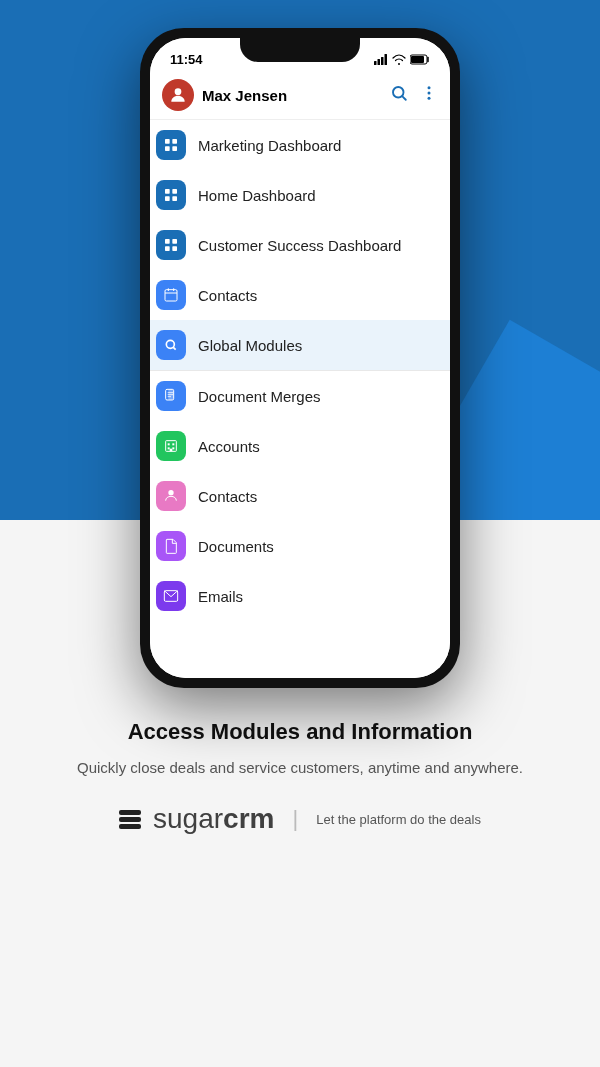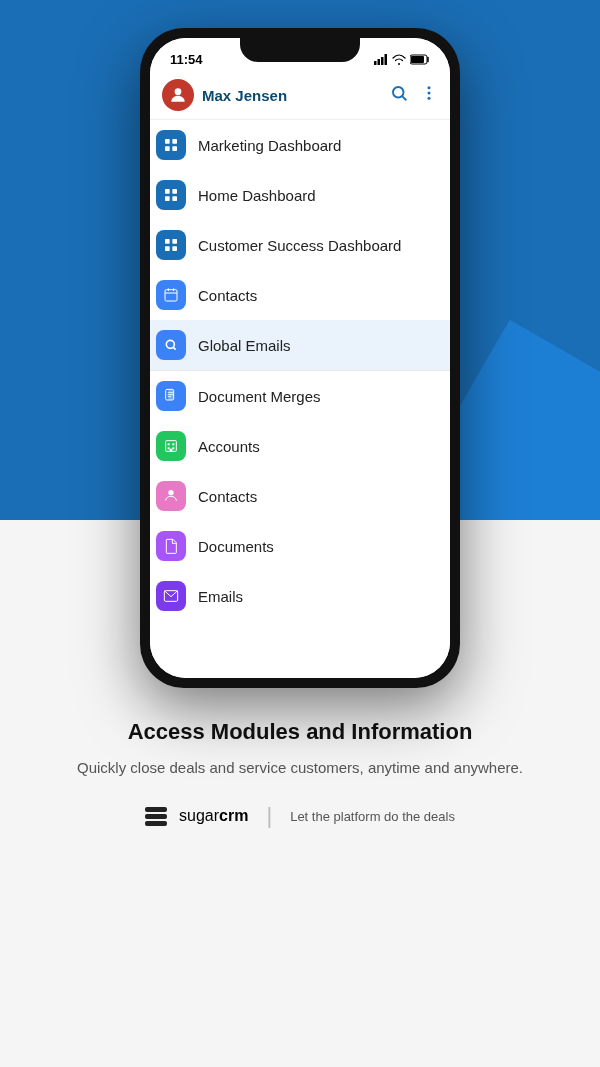--- a/index.html
+++ b/index.html
@@ -123,21 +123,21 @@
       color: #fff;
       font-size: 12px;
       font-weight: 600;
       margin-right: 8px;
       flex-shrink: 0;
     }
     .user-name {
       flex: 1;
       font-size: 15px;
       font-weight: 600;
-      color: #0c4a6e;
+      color: #000000;
     }
     .header-icons {
       display: flex;
       gap: 12px;
     }
     .header-icon {
       font-size: 18px;
       color: #1a6eb5;
     }
 
@@ -220,22 +220,22 @@
       display: flex;
       flex-direction: column;
       gap: 2px;
     }
     .logo-icon span {
       display: block;
       background: #222;
       border-radius: 2px;
     }
     .logo-text {
-      font-size: 16px;
-      color: #000000;
+      font-size: 28px;
+      color: #404040;
     }
     .logo-text b {
       font-weight: 800;
     }
     .logo-divider {
       font-size: 22px;
       color: #bbb;
       margin: 0 6px;
     }
     .logo-tagline {
@@ -350,21 +350,21 @@
             </div>
             <span class="menu-label">Contacts</span>
           </div>
           <div class="menu-item active">
             <div class="menu-icon" style="background: rgb(59, 130, 246);">
               <svg width="16" height="16" viewBox="0 0 24 24" fill="none" stroke="white" stroke-width="2.5">
                 <circle cx="11" cy="11" r="6"></circle>
                 <line x1="15.5" y1="15.5" x2="19" y2="19"></line>
               </svg>
             </div>
-            <span class="menu-label">Global Emails</span>
+            <span class="menu-label">Global Modules</span>
           </div>
           <div class="menu-item separator">
             <div class="menu-icon" style="background: rgb(59, 130, 246);">
               <svg width="16" height="16" viewBox="0 0 24 24" fill="white">
                 <rect x="4" y="2" width="12" height="16" rx="2" fill="none" stroke="white" stroke-width="1.5"></rect>
                 <rect x="8" y="2" width="8" height="16" rx="1" fill="white" opacity="0.3"></rect>
                 <line x1="7" y1="7" x2="15" y2="7" stroke="white" stroke-width="1.2"></line>
                 <line x1="7" y1="10" x2="15" y2="10" stroke="white" stroke-width="1.2"></line>
                 <line x1="7" y1="13" x2="12" y2="13" stroke="white" stroke-width="1.2"></line>
               </svg>

